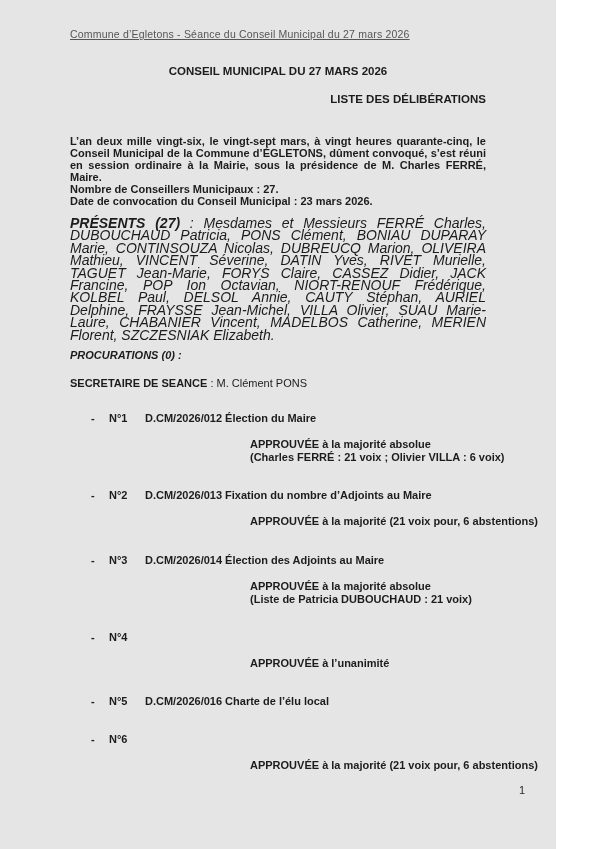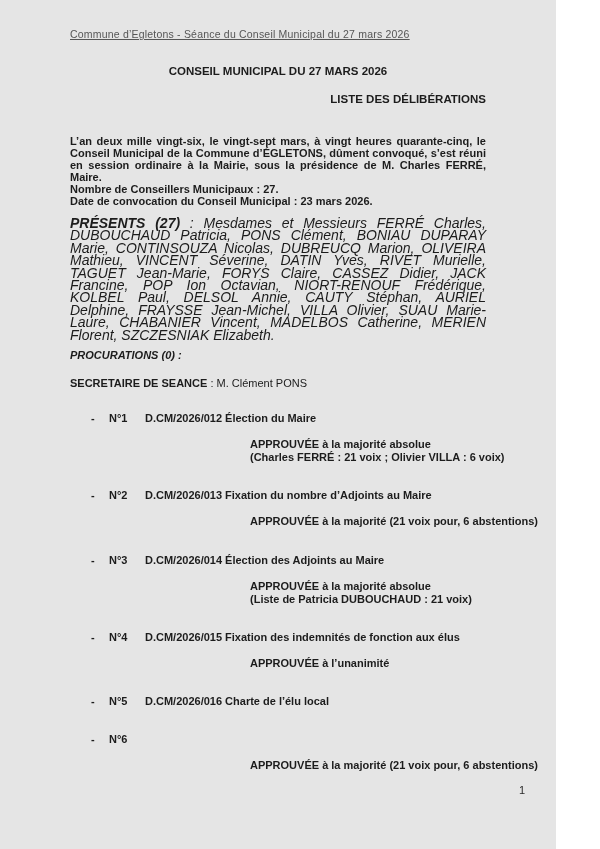--- a/index.html
+++ b/index.html
@@ -152,21 +152,20 @@
       <div class="delib-result">
         <div>APPROUVÉE à la majorité absolue</div>
         <div>(Liste de Patricia DUBOUCHAUD : 21 voix)</div>
       </div>
     </div>
 
     <div class="delib-item">
       <div class="delib-head">
         <span class="delib-dash">-</span>
         <span class="delib-num">N°4</span>
-        <span class="delib-ref">D.CM/2026/015 Fixation des indemnités de fonction aux élus</span>
       </div>
       <div class="delib-result">
         <div>APPROUVÉE à l’unanimité</div>
         <div></div>
       </div>
     </div>
 
     <div class="delib-item">
       <div class="delib-head">
         <span class="delib-dash">-</span>

